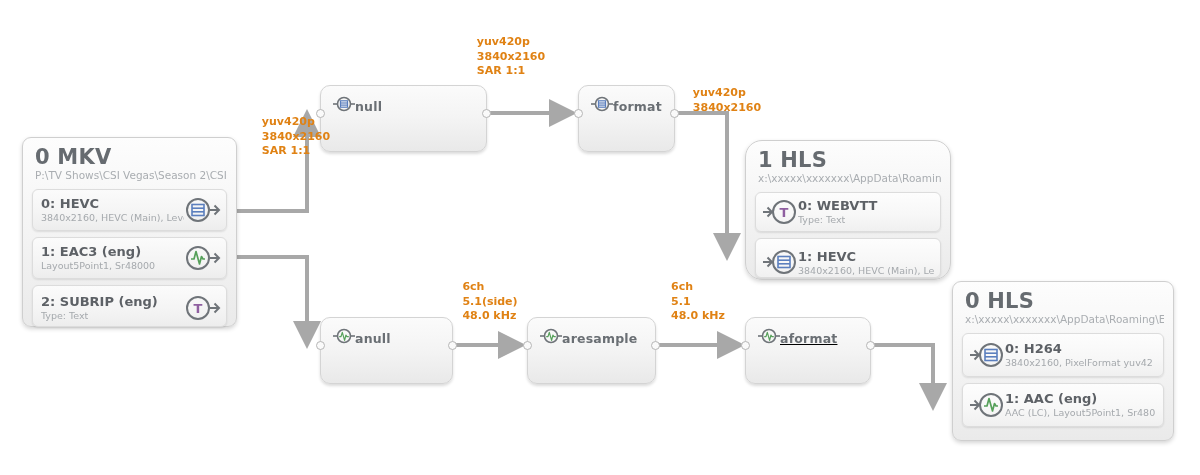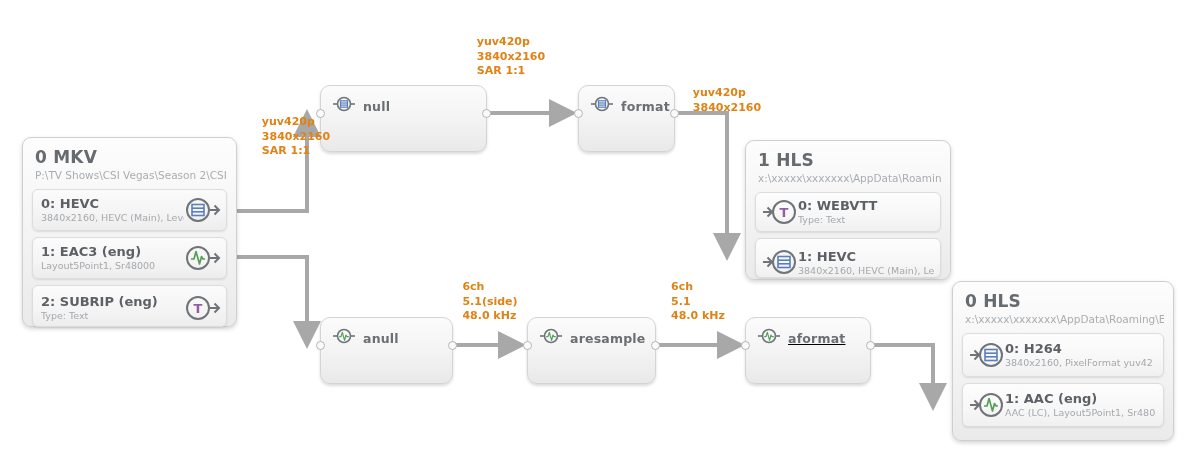--- a/index.html
+++ b/index.html
@@ -17,21 +17,21 @@
   .io-box{
     position:absolute;
     background:linear-gradient(180deg,#fdfdfd 0%,#f3f3f3 55%,#eaeaea 100%);
     border:1px solid #cfcfcf;
     border-radius:9px;
     box-shadow:0 2px 4px rgba(0,0,0,.17);
     box-sizing:border-box;
     padding:9px 9px 10px 9px;
   }
   .io-title{
-    font-size:17px;font-weight:bold;color:#666b70;
+    font-size:21px;font-weight:bold;color:#666b70;
     letter-spacing:.2px;line-height:19px;
     margin:1px 0 2px 3px;
   }
   .io-path{
     font-size:10.5px;color:#a9adb1;line-height:13px;
     margin:0 0 7px 3px;white-space:nowrap;overflow:hidden;
   }
 
   
   .stream{
@@ -63,21 +63,21 @@
     border-radius:10px;
     box-shadow:0 2px 3px rgba(0,0,0,.14);
     box-sizing:border-box;
   }
   .fnode-head{
     display:flex;align-items:center;
     padding:9px 0 0 12px;
   }
   .fnode-label{
     font-size:12.5px;font-weight:bold;color:#6a6f74;
-    margin-left:8px;letter-spacing:.2px;
+    letter-spacing:.2px;
   }
   .socket{
     position:absolute;width:9px;height:9px;border-radius:50%;
     background:#fafafa;border:1px solid #b6b6b6;
     box-sizing:border-box;
   }
 
   
   .elabel{
     position:absolute;
@@ -243,21 +243,21 @@
           <circle cx="11" cy="9" r="6.5" fill="none" stroke="#6f7479" stroke-width="1.6"></circle>
           <polyline points="6.2,9.6 8,9.6 9.3,5.4 11.6,13.4 12.9,8.2 13.9,9.6 15.8,9.6" fill="none" stroke="#56a05a" stroke-width="1.2" stroke-linejoin="round"></polyline>
         </svg>
       </span>
       <span class="fnode-label">aformat</span>
     </div>
     <div class="socket" style="left:-5px;top:23px;"></div>
     <div class="socket" style="right:-5px;top:23px;"></div>
   </div>
 
-  <div class="io-box" style="left:745px;top:140px;width:206px;height:140px;">
+  <div class="io-box" style="left:745px;top:140px;width:206px;height:140px;border-radius:17px;">
     <div class="io-title">1 HLS</div>
     <div class="io-path">x:\xxxxx\xxxxxxx\AppData\Roaming\Emb</div>
 
     <div class="stream out" style="height:40px;padding:0 6px 0 2px;">
       <div class="pin">
         <svg width="40" height="30" viewBox="0 0 40 30">
           <circle cx="26" cy="15" r="11" fill="none" stroke="#6f7479" stroke-width="2"></circle>
           <text x="26" y="20" text-anchor="middle" font-family="DejaVu Sans, sans-serif" font-size="13" font-weight="bold" fill="#8f5fa0">T</text>
           <path d="M5,15 L14,15 M9.5,10.5 L14,15 L9.5,19.5" fill="none" stroke="#6f7479" stroke-width="2"></path>
         </svg>

